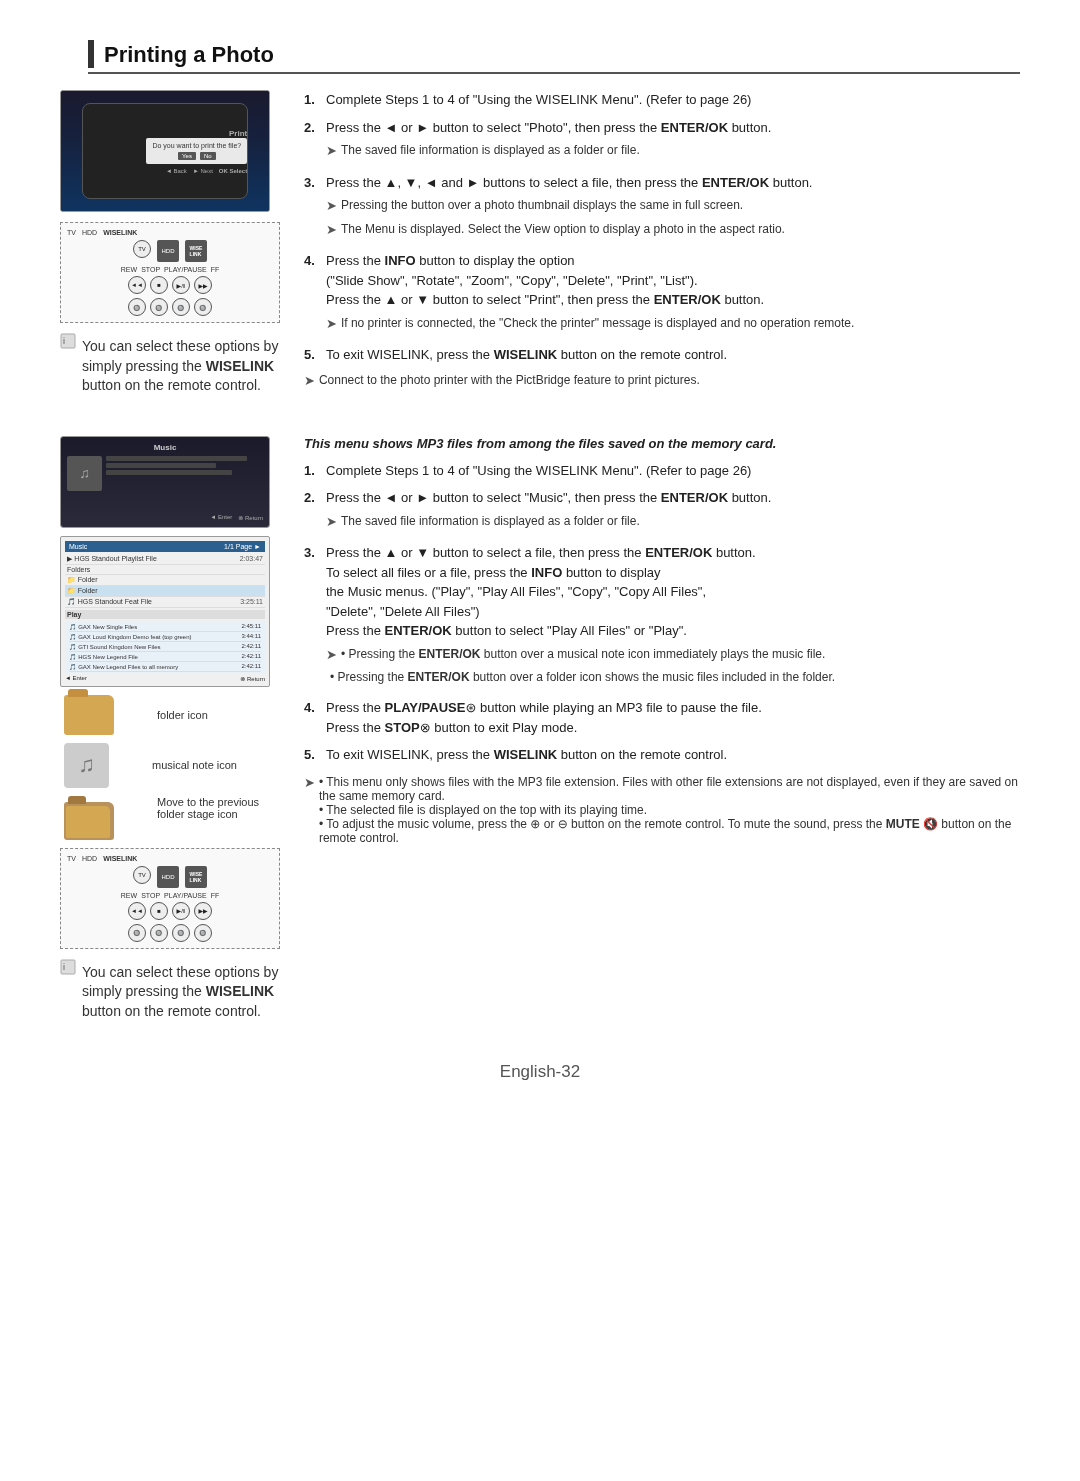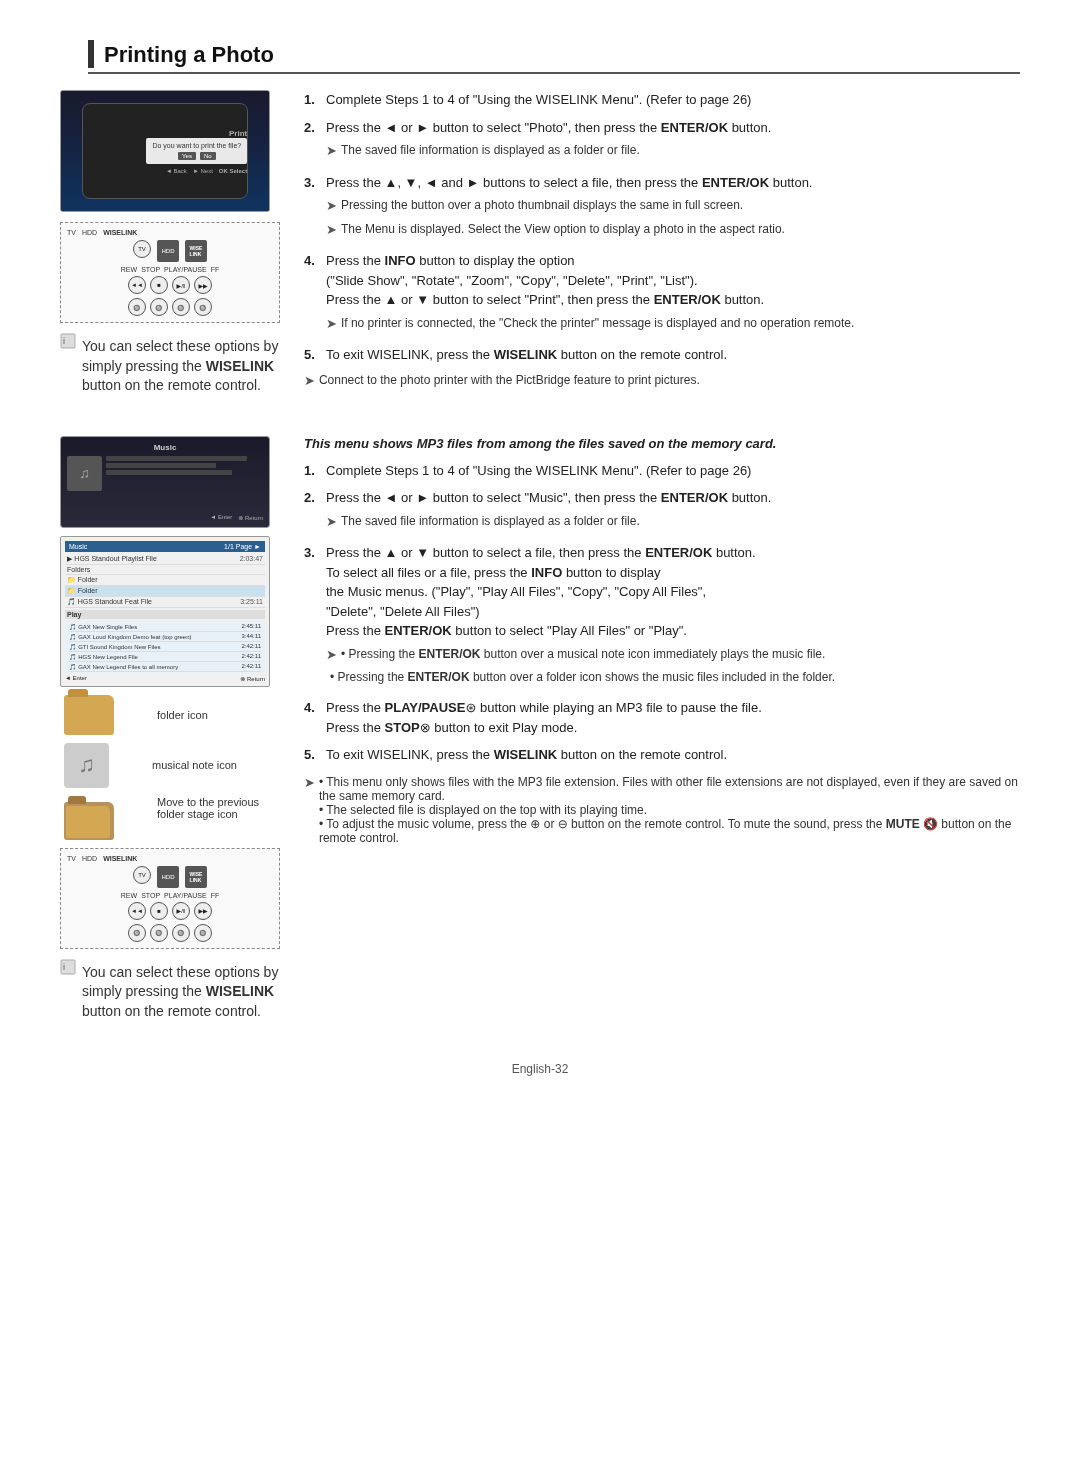--- a/index.html
+++ b/index.html
@@ -368,21 +368,21 @@
       bottom: 2px;
       left: 2px;
     }
     .icon-label {
       font-size: 11px;
       color: #333;
       margin-left: 33px;
     }
     .page-footer {
       text-align: center;
-      font-size: 12px;
+      font-size: 17px;
       color: #555;
       margin-top: 30px;
     }
   </style>
 </head>
 <body>
 
 <div class="section">
   <div class="section-header">
     <div class="section-bar"></div>

